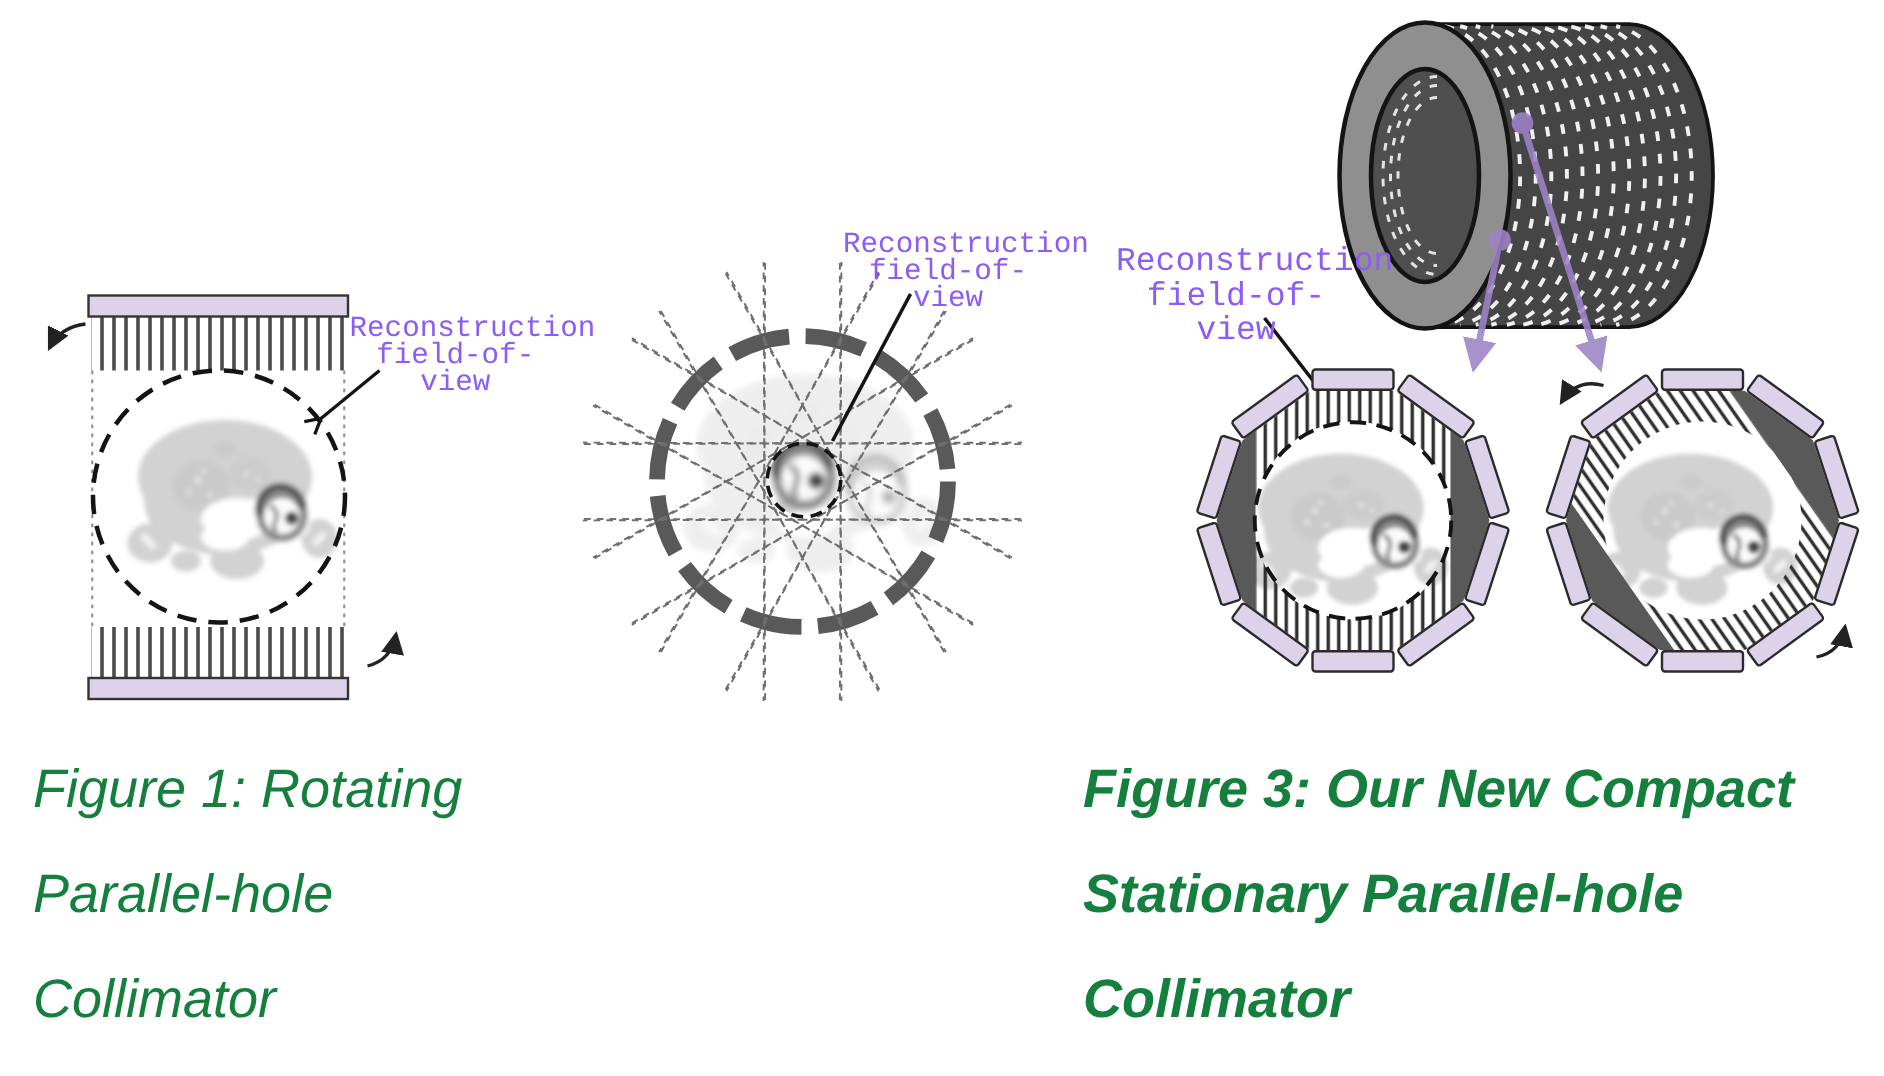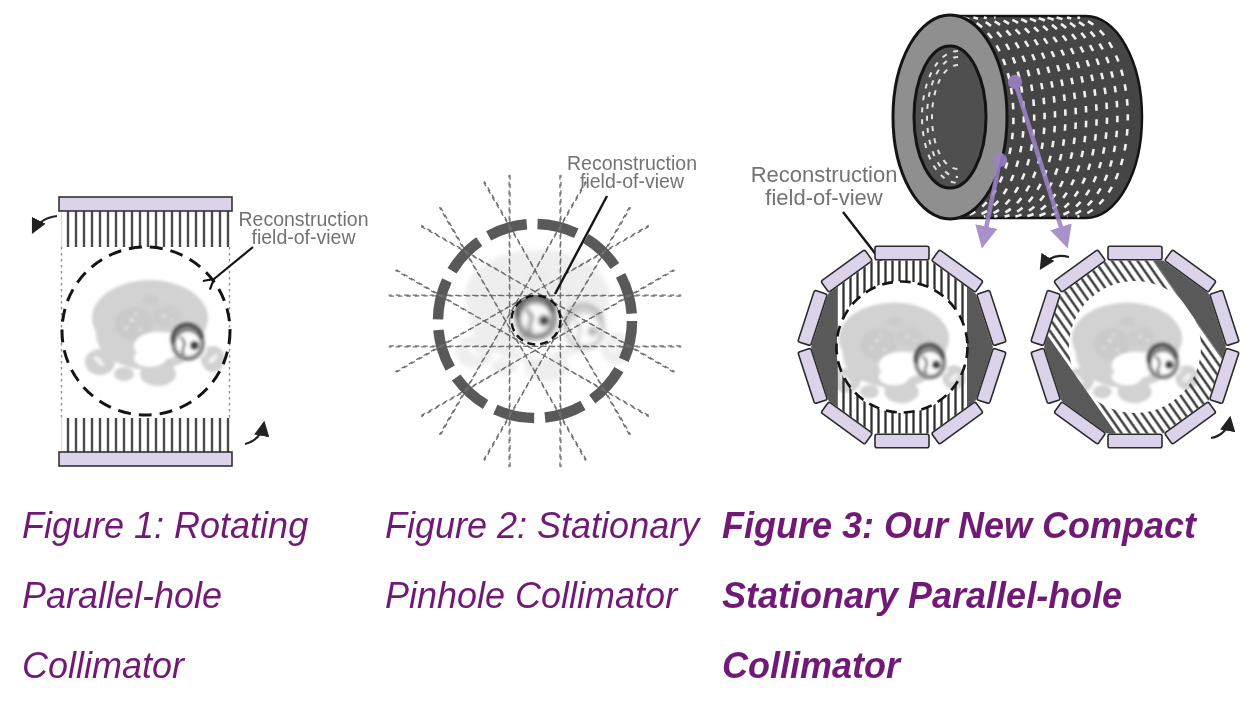--- a/index.html
+++ b/index.html
@@ -1,19 +1,19 @@
 <!DOCTYPE html>
 <html><head>
 <meta charset="utf-8">
 <style>
   html,body{margin:0;padding:0;background:#fff;}
   .stage{position:relative;width:1256px;height:717px;background:#fff;overflow:hidden;}
   #art{position:absolute;left:0;top:0;}
-  .fov{position:absolute;text-align:center;color:#737373;white-space:pre-line;font-family:Liberation Sans, sans-serif;}
-  .caption{position:absolute;top:491px;font:italic 36px/70px "Liberation Sans",sans-serif;color:#701a75;white-space:pre-line;}
+  .fov{position:absolute;text-align:center;color:#8b5cf6;white-space:pre-line;font-family:Liberation Mono, monospace;}
+  .caption{position:absolute;top:491px;font:italic 36px/70px "Liberation Sans",sans-serif;color:#15803d;white-space:pre-line;}
 </style>
 </head>
 <body>
 
 <div class="stage">
   <svg id="art" width="1256" height="717" viewBox="0 0 1256 717">
       <defs>
         <pattern id="pComb" width="8" height="8" patternUnits="userSpaceOnUse">
           <line x1="4" y1="0" x2="4" y2="8" stroke="#4a4a4a" stroke-width="2.4"></line>
         </pattern>
@@ -210,18 +210,16 @@
     </svg>
   <div class="fov" style="left:233px;top:210px;width:141px;font-size:19.5px;line-height:18px;">Reconstruction
 field-of-view</div>
   <div class="fov" style="left:562px;top:154px;width:140px;font-size:19.5px;line-height:18px;">Reconstruction
 field-of-view</div>
   <div class="fov" style="left:744px;top:163px;width:160px;font-size:22px;line-height:23px;">Reconstruction
 field-of-view</div>
   <div class="caption" style="left:22px;">Figure 1: Rotating
 Parallel-hole
 Collimator</div>
-  <div class="caption" style="left:385px;">Figure 2: Stationary
-Pinhole Collimator</div>
   <div class="caption" style="left:722px;font-weight:bold;">Figure 3: Our New Compact
 Stationary Parallel-hole
 Collimator</div>
 </div>
 
 </body></html>

